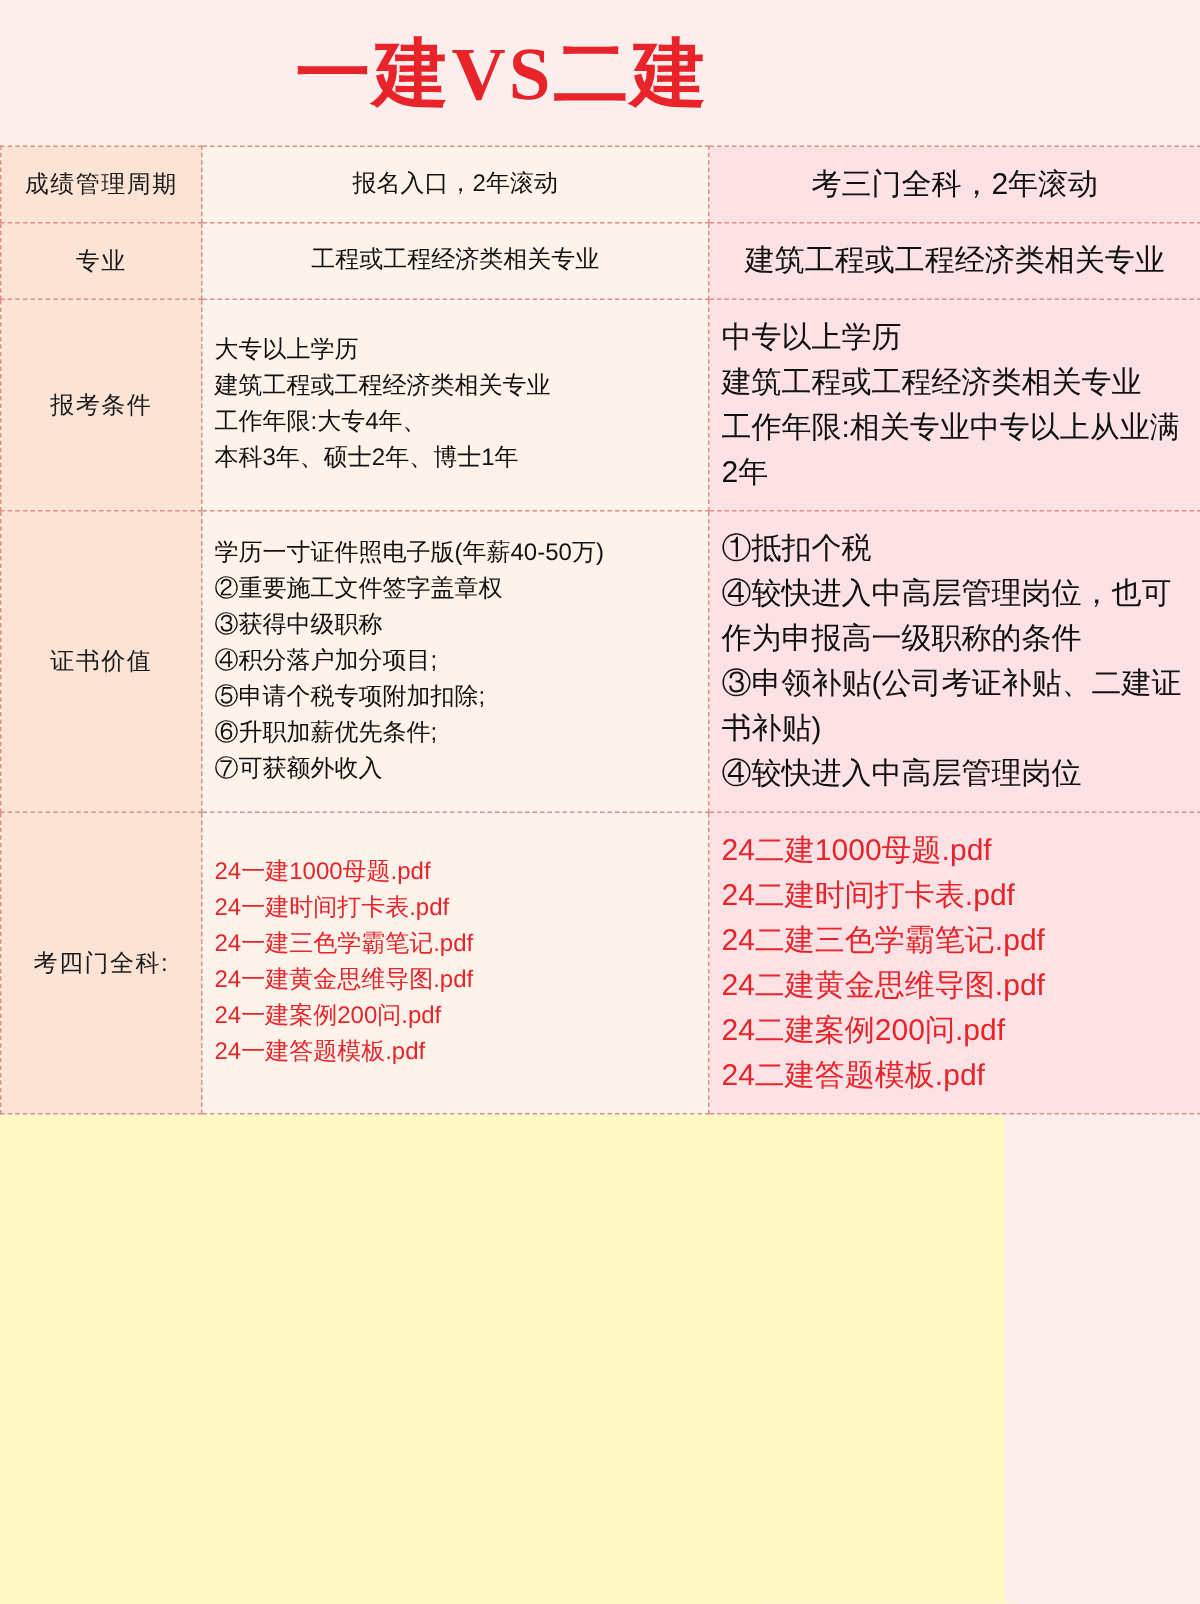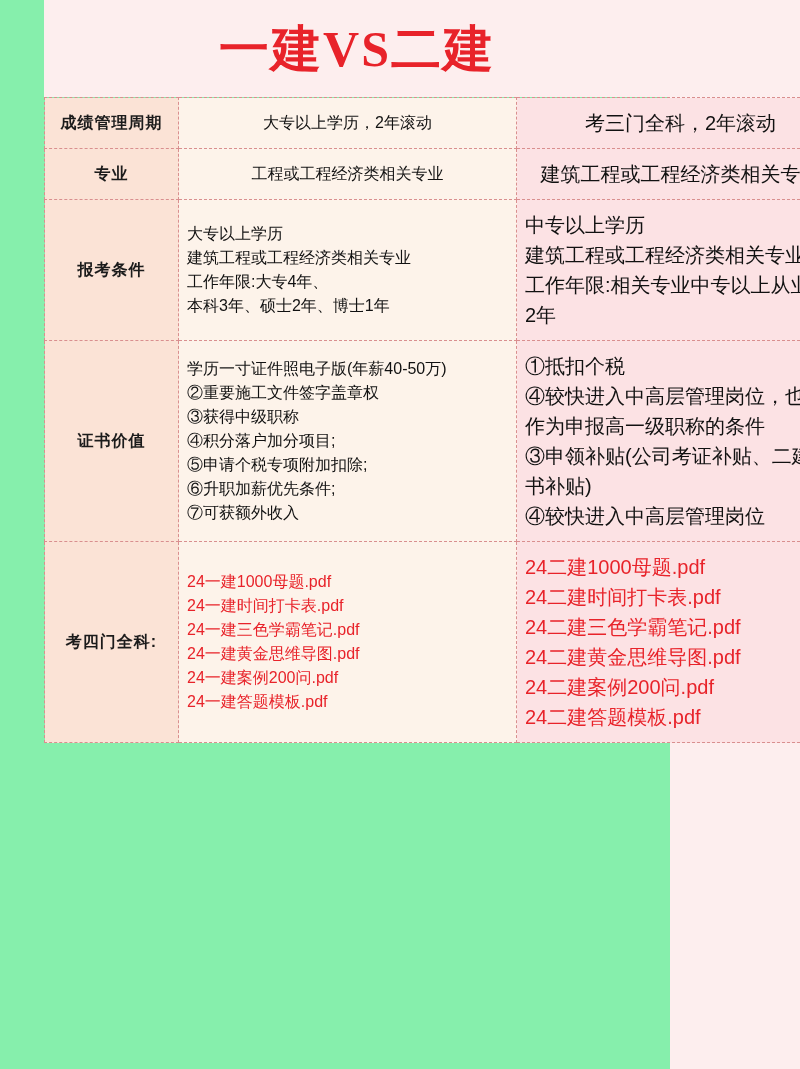--- a/index.html
+++ b/index.html
@@ -11,23 +11,22 @@
     height: 1069px;
     background: #fdeeee;
     font-family: "Liberation Sans", sans-serif;
     color: #1a1a1a;
     overflow: hidden;
   }
   .page {
     position: relative;
     width: 670px;
     height: 1069px;
-    background: #86efac;
+    background: #fef9c3;
     box-sizing: border-box;
-    padding-left: 44px;
   }
   .title-bar {
     height: 97px;
     display: flex;
     align-items: center;
     justify-content: center;
     background: #fdeeee;
   }
   .title-text {
     font-family: "Liberation Serif", serif;
@@ -49,21 +48,21 @@
     border-right: 1px dashed #d98f8f;
     vertical-align: middle;
     padding: 10px 8px;
     box-sizing: border-box;
   }
   .col-label {
     width: 134px;
     background: #fbe3d6;
     text-align: center;
     font-size: 16px;
-    font-weight: bold;
+    font-weight: normal;
     color: #1b1b1b;
     letter-spacing: 1px;
   }
   .col-a {
     width: 338px;
     background: #fdf3ea;
     font-size: 16px;
     color: #111;
   }
   .col-b {
@@ -106,21 +105,21 @@
   <div class="title-bar">
     <div class="title-text">一建VS二建</div>
   </div>
 
   <table class="cmp">
     <tbody>
         <tr>
           <td class="col-label">成绩管理周期</td>
           <td class="col-a center">
             <div class="lines val-list">
-              <div>大专以上学历，2年滚动</div>
+              <div>报名入口，2年滚动</div>
             </div>
           </td>
           <td class="col-b center">
             <div class="lines val-list">
               <div>考三门全科，2年滚动</div>
             </div>
           </td>
         </tr>
         <tr>
           <td class="col-label">专业</td>

